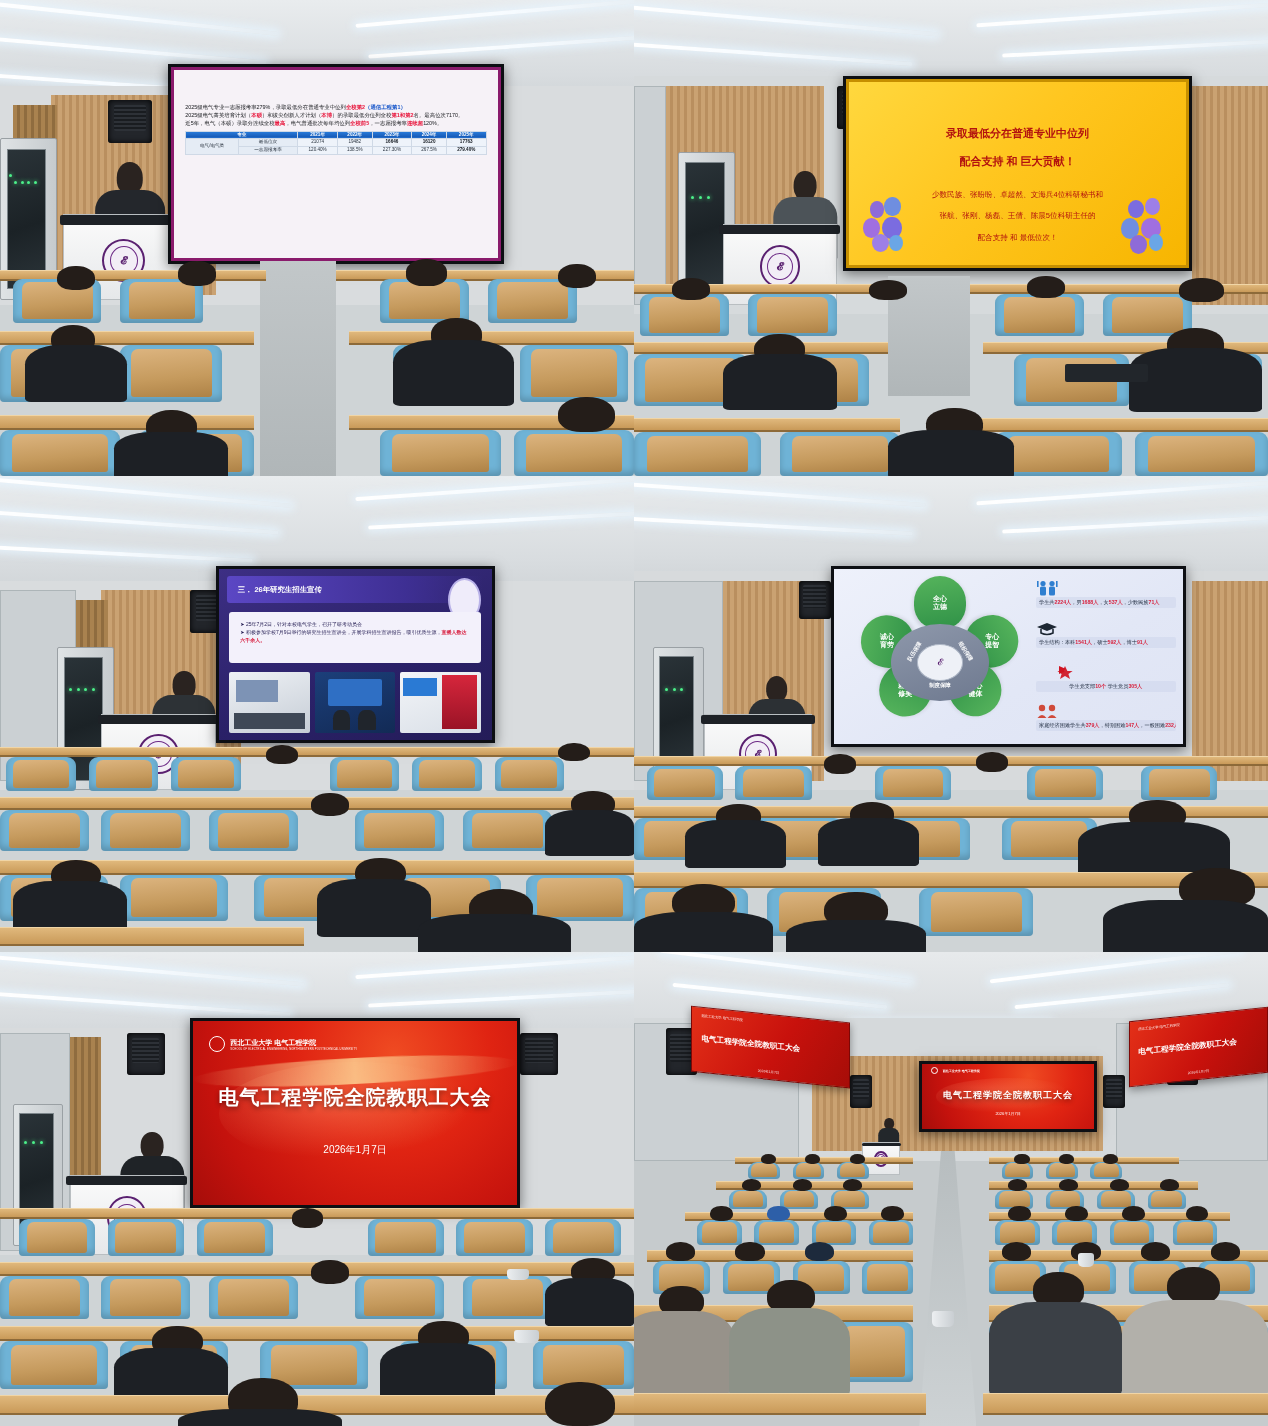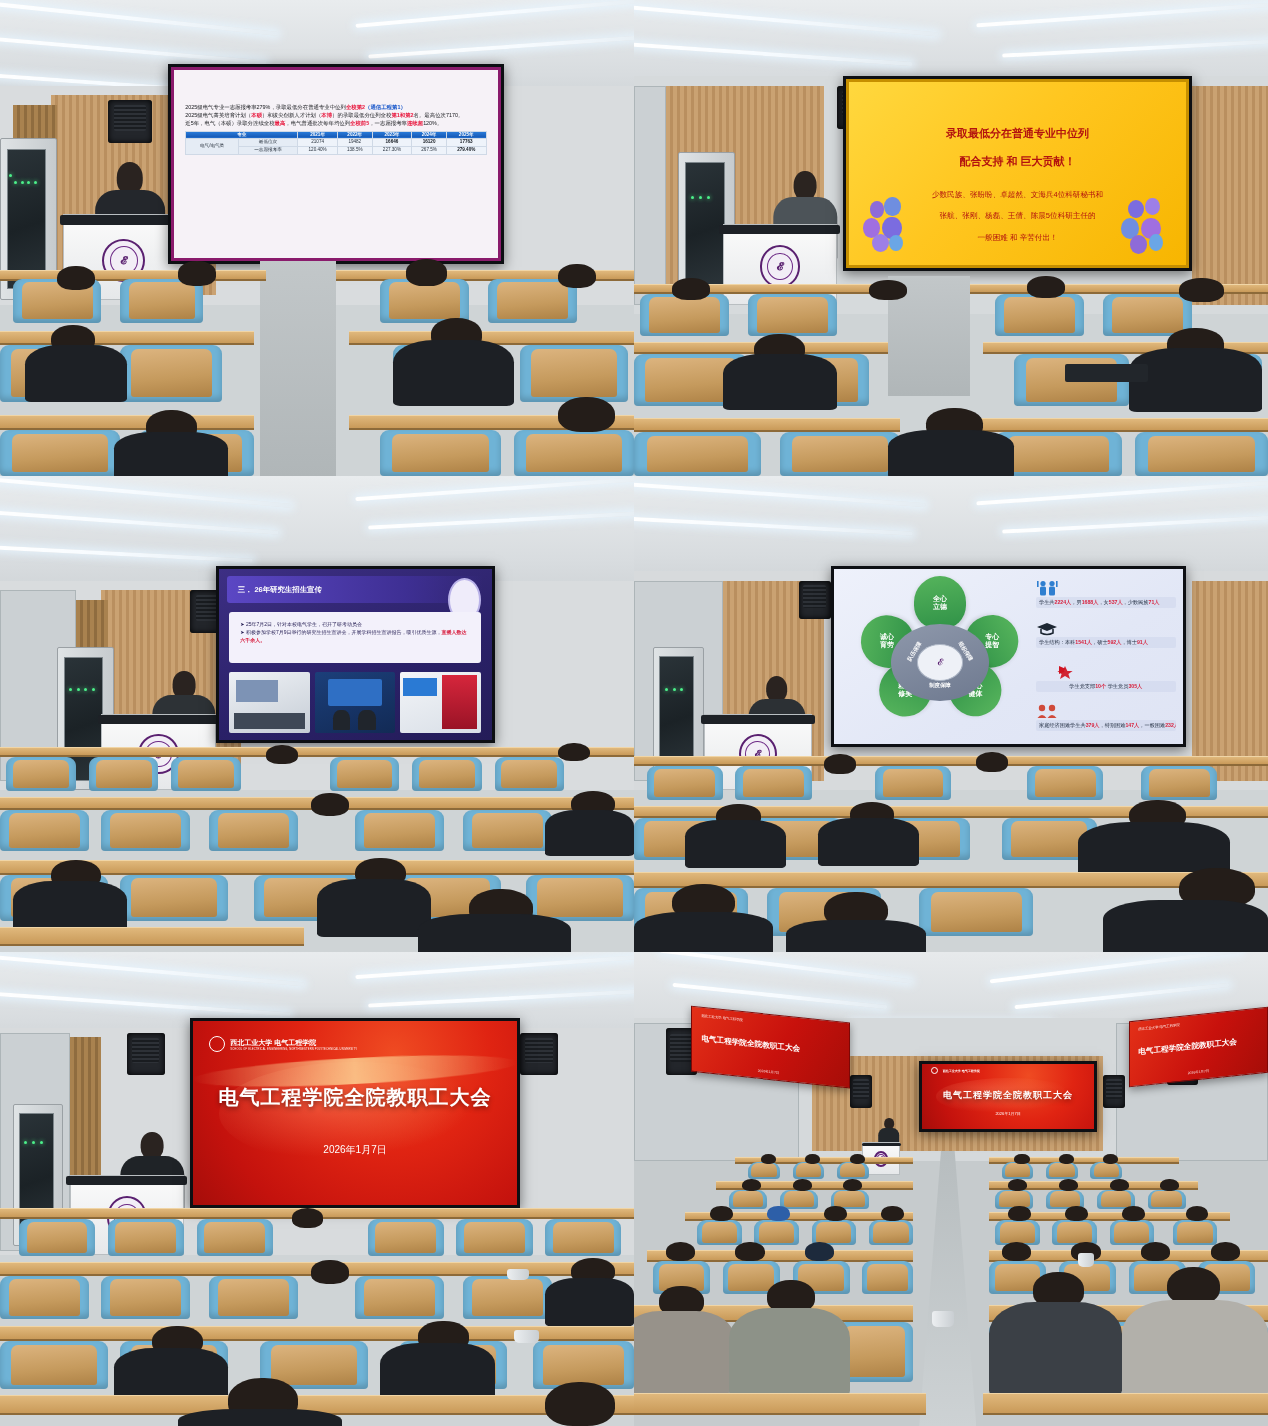--- a/index.html
+++ b/index.html
@@ -363,21 +363,21 @@
         <div class="logo" style="left:32%;top:26%;width:36%;height:54%;font-size:11px"></div>
       </div>
 
       <div class="screen" style="left:33%;top:16%;width:55%;height:41%">
         <div class="inner">
           <div class="sl2">
             <div class="t1" style="font-size:11px;margin-top:13%">录取最低分在普通专业中位列</div>
             <div class="t1" style="font-size:11px;margin-top:4%">配合支持 和 巨大贡献！</div>
             <div class="t2" style="font-size:7.6px;margin-top:6%">少数民族、张盼盼、卓超然、文海兵4位科研秘书和</div>
             <div class="t2" style="font-size:7.6px;margin-top:3.5%">张航、张刚、杨磊、王倩、陈晨5位科研主任的</div>
-            <div class="t2" style="font-size:7.6px;margin-top:3.5%">一般困难 和 辛苦付出！</div>
+            <div class="t2" style="font-size:7.6px;margin-top:3.5%">配合支持 和 最低位次！</div>
             <div class="bouquet" style="left:3%">
               <i style="left:18%;top:8%;width:26%;height:26%;background:#8e6bd8"></i>
               <i style="left:44%;top:2%;width:28%;height:28%;background:#6f8ee0"></i>
               <i style="left:6%;top:34%;width:30%;height:30%;background:#a06fe0"></i>
               <i style="left:40%;top:32%;width:34%;height:34%;background:#7b6ce0"></i>
               <i style="left:22%;top:58%;width:30%;height:28%;background:#9d7fe8"></i>
               <i style="left:52%;top:60%;width:24%;height:24%;background:#6aa6e6"></i>
             </div>
             <div class="bouquet" style="right:3%">
               <i style="left:16%;top:6%;width:28%;height:28%;background:#7b6ce0"></i>

